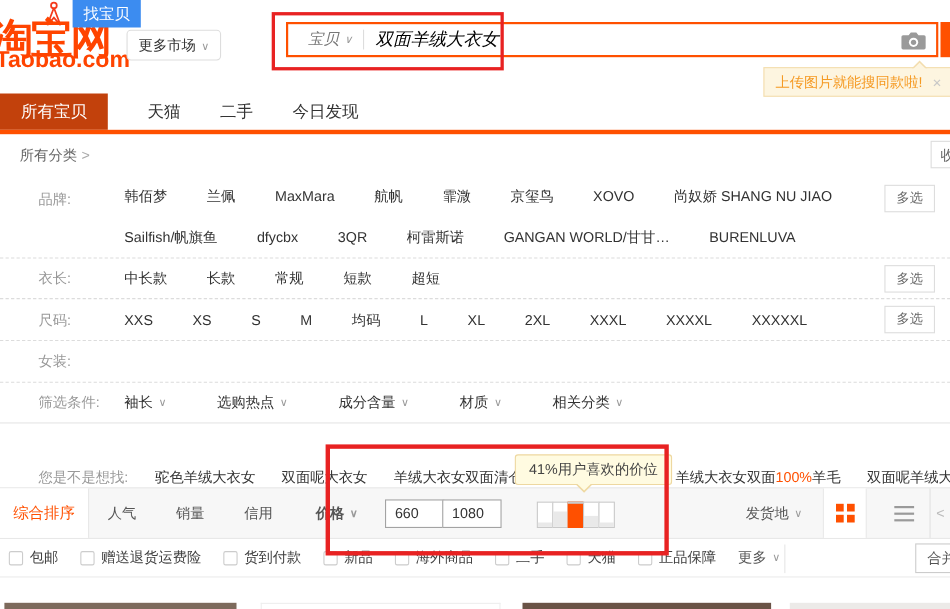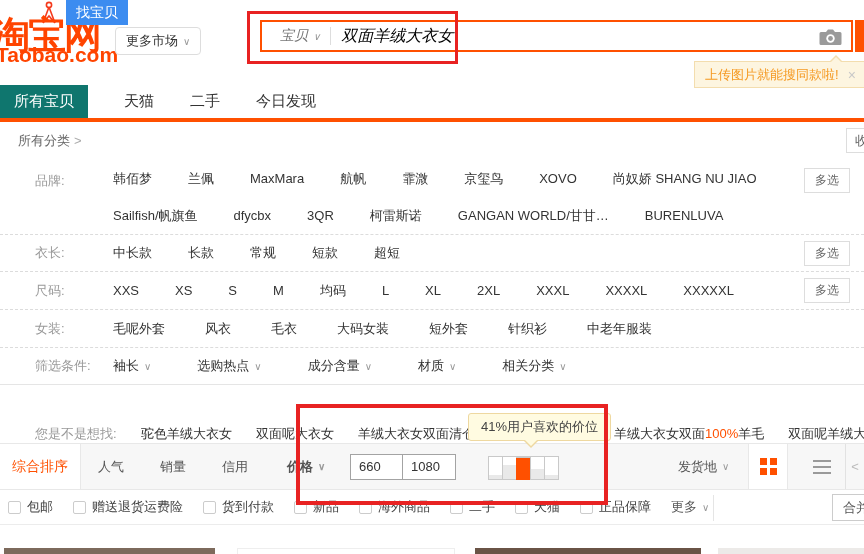--- a/index.html
+++ b/index.html
@@ -32,21 +32,21 @@
   .upload-tip .close { color:#c8c8c8; margin-left:9px; font-size:14px; }
   .tip-arrow-o { position:absolute; left:134px; top:-7px; width:0; height:0;
                  border-left:7px solid transparent; border-right:7px solid transparent;
                  border-bottom:7px solid #f3ddae; }
   .tip-arrow-i { position:absolute; left:135px; top:-5px; width:0; height:0;
                  border-left:6px solid transparent; border-right:6px solid transparent;
                  border-bottom:6px solid #fdf5e0; }
 
   
   .tabbar { position:absolute; left:0; top:85px; width:864px; height:33px; display:flex; }
-  .tab-active { width:88px; height:33px; background:#0f766e; color:#fff; font-size:15px;
+  .tab-active { width:98px; height:33px; background:#c2410c; color:#fff; font-size:15px;
                 display:flex; align-items:center; justify-content:center; }
   .tab { height:33px; display:flex; align-items:center; font-size:15px; color:#333;
          margin-left:36px; }
   .tab:first-of-type { margin-left:17px; }
   .tabstrip { position:absolute; left:0; top:118px; width:864px; height:4px; background:#ff5000; }
 
   
   .crumbrow { position:absolute; left:0; top:122px; width:864px; height:38px; }
   .crumb { position:absolute; left:18px; top:10px; font-size:13px; color:#666; }
   .crumb .gt { color:#aaa; margin-left:4px; }
@@ -251,29 +251,20 @@
         <span class="fopt">2XL</span>
         <span class="fopt">XXXL</span>
         <span class="fopt">XXXXL</span>
         <span class="fopt">XXXXXL</span>
       </div>
       <div class="multi-btn">多选</div>
     </div>
 
     <div class="frow h38">
       <div class="flabel">女装:</div>
-      <div class="fopts" style="gap:40px;">
-        <span class="fopt">毛呢外套</span>
-        <span class="fopt">风衣</span>
-        <span class="fopt">毛衣</span>
-        <span class="fopt">大码女装</span>
-        <span class="fopt">短外套</span>
-        <span class="fopt">针织衫</span>
-        <span class="fopt">中老年服装</span>
-      </div>
     </div>
 
     <div class="frow h37 solid">
       <div class="flabel">筛选条件:</div>
       <div class="fopts" style="gap:46px;">
         <span class="dd">
             <span>袖长</span>
             <span class="chev">∨</span>
           </span>
         <span class="dd">

